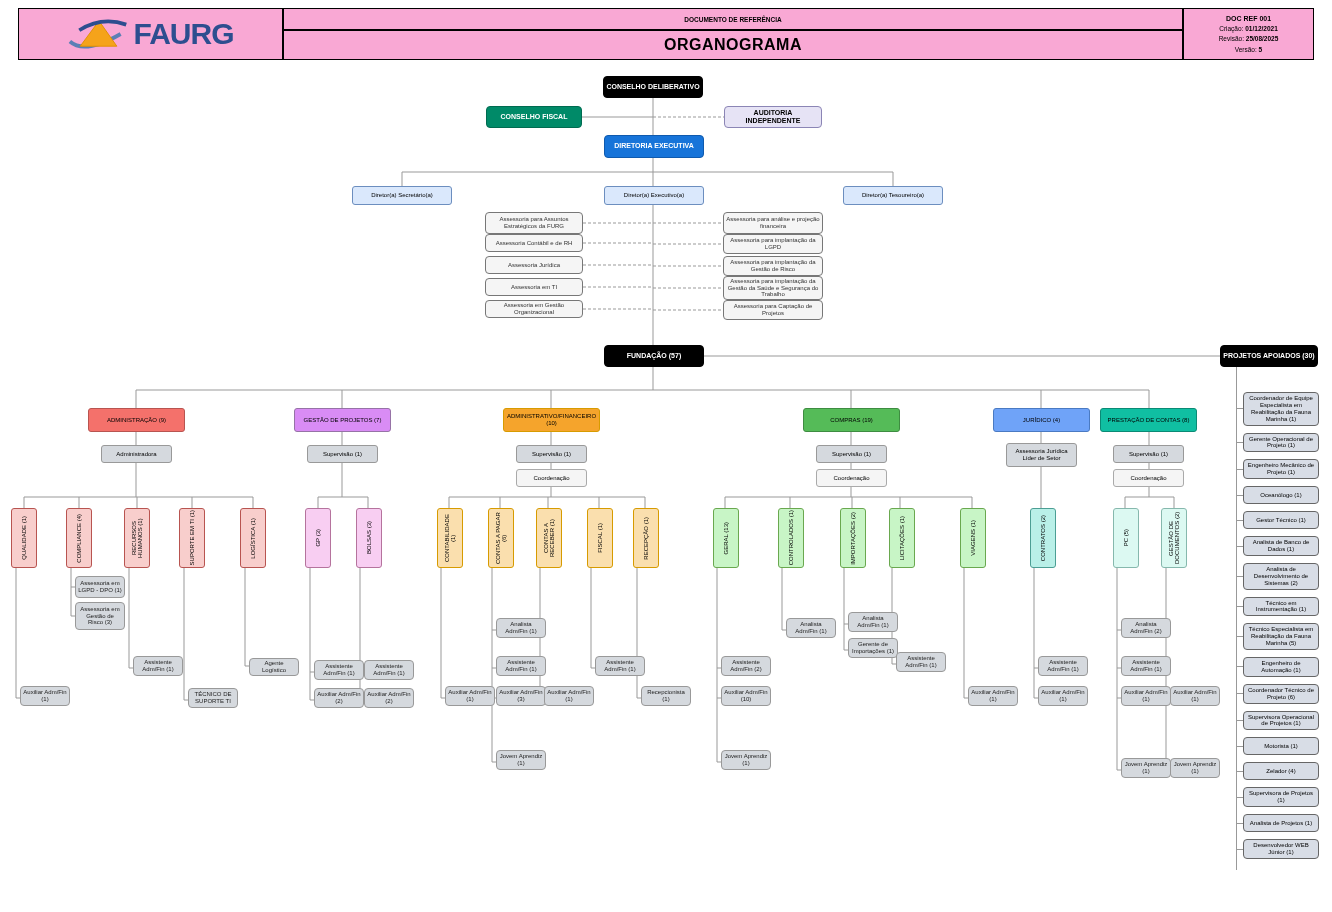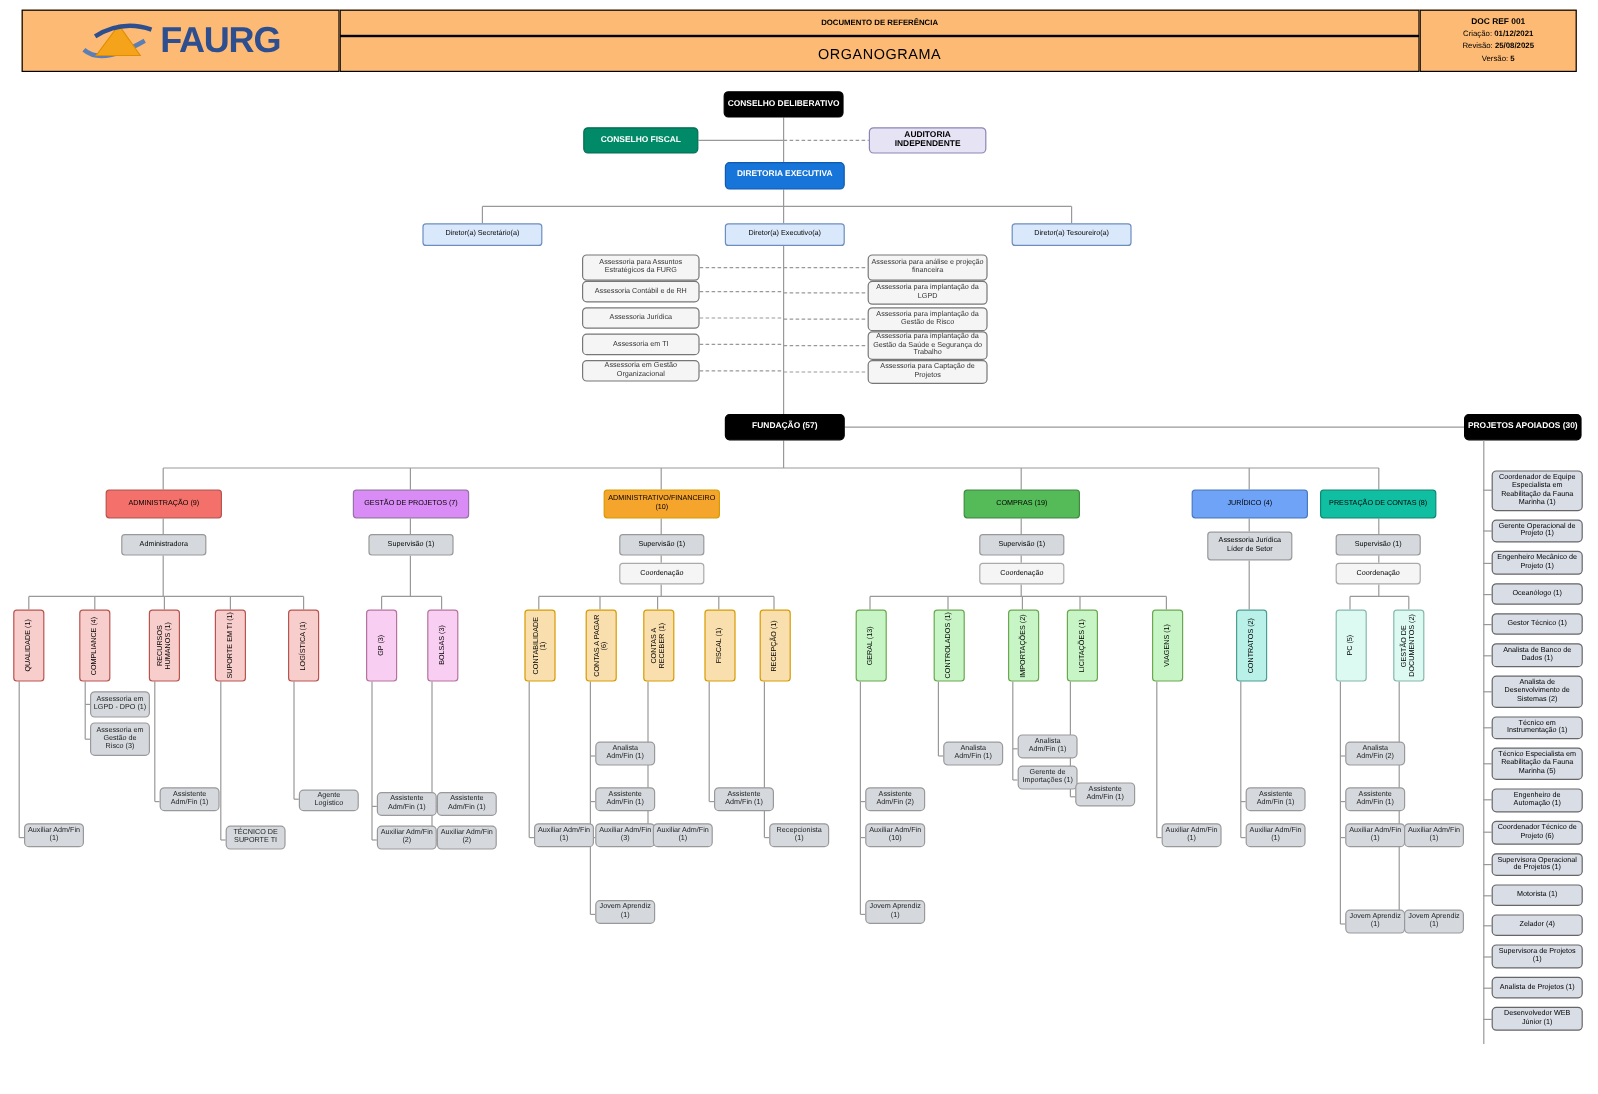--- a/index.html
+++ b/index.html
@@ -1,19 +1,19 @@
 <!DOCTYPE html>
 <html><head>
 <meta charset="utf-8">
 <style>
   html,body{margin:0;padding:0;background:#fff;}
   #canvas{position:relative;width:1332px;height:912px;background:#fff;overflow:hidden;
           font-family:"Liberation Sans",sans-serif;color:#000;}
   .cell{position:absolute;border:1px solid #000;box-sizing:border-box;display:flex;
-        align-items:center;justify-content:center;background:#fdba74;}
+        align-items:center;justify-content:center;background:#f9a8d4;}
   .b{position:absolute;box-sizing:border-box;display:flex;align-items:center;justify-content:center;
      text-align:center;line-height:1.15;border:1px solid #999;border-radius:3px;background:#fff;
      padding:1px 2px;font-size:6px;}
   .black{background:#000;color:#fff;font-weight:bold;font-size:7px;border-color:#000;border-radius:4px;}
   .teal{background:#008A68;color:#fff;font-weight:bold;font-size:7px;border-color:#006B50;border-radius:4px;}
   .lav{background:#E6E3F5;color:#000;font-weight:bold;font-size:7px;border-color:#8B85B5;border-radius:4px;}
   .blue{background:#1774D9;color:#fff;font-weight:bold;font-size:7px;border-color:#0F5AAE;border-radius:4px;}
   .ltblue{background:#DAE8FC;border-color:#6C8EBF;font-size:6px;}
   .assess{background:#F5F5F5;border-color:#777;color:#333;font-size:6px;border-radius:4px;}
   .dept{font-size:6px;font-weight:normal;border-radius:3px;}
@@ -37,21 +37,21 @@
   .job{width:50px;min-height:20px;background:#D5D9DE;border-color:#999;border-radius:4px;
        font-size:6px;color:#222;}
   .proj-col{position:absolute;left:1236px;top:392px;display:flex;flex-direction:column;gap:7px;}
   .proj-row{display:flex;align-items:center;}
   .ptick{width:7px;height:1px;background:#999;flex:0 0 7px;}
   .pbox{width:76px;min-height:18px;box-sizing:border-box;border:1px solid #666;border-radius:4px;
         background:#D8DDE6;display:flex;align-items:center;justify-content:center;text-align:center;
         font-size:6px;line-height:1.15;padding:2px 2px;}
   .spine{position:absolute;left:1236px;top:367px;width:1px;height:503px;background:#999;}
   .hdr-small{font-size:6.5px;font-weight:bold;}
-  .hdr-title{font-size:12px;font-weight:normal;letter-spacing:.5px;}
+  .hdr-title{font-size:16px;font-weight:bold;letter-spacing:.5px;}
   .info{flex-direction:column;font-size:6.5px;line-height:1.6;}
   .logo-text{font-size:30px;font-weight:bold;color:#2D4E8F;letter-spacing:-1px;margin-left:4px;}
   svg.wires{position:absolute;left:0;top:0;pointer-events:none;}
 </style>
 </head>
 <body>
 
 <div id="canvas">
 
   <div class="cell" style="left:18px;top:8px;width:265px;height:52px;">

